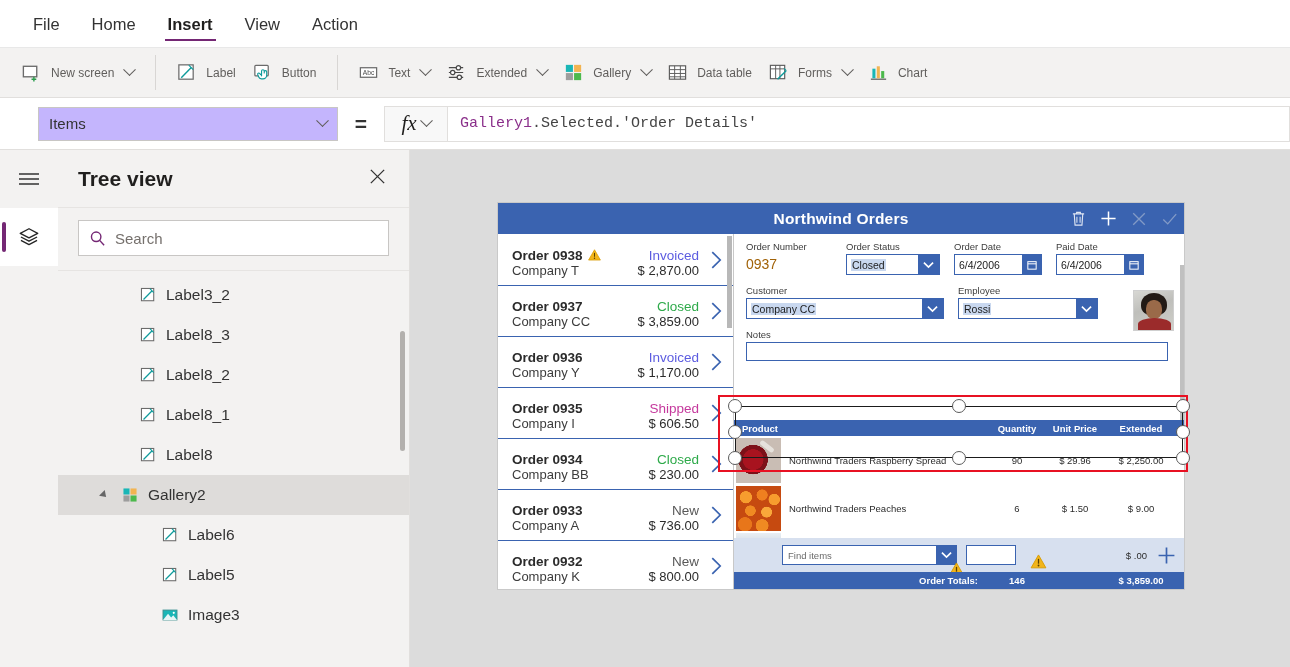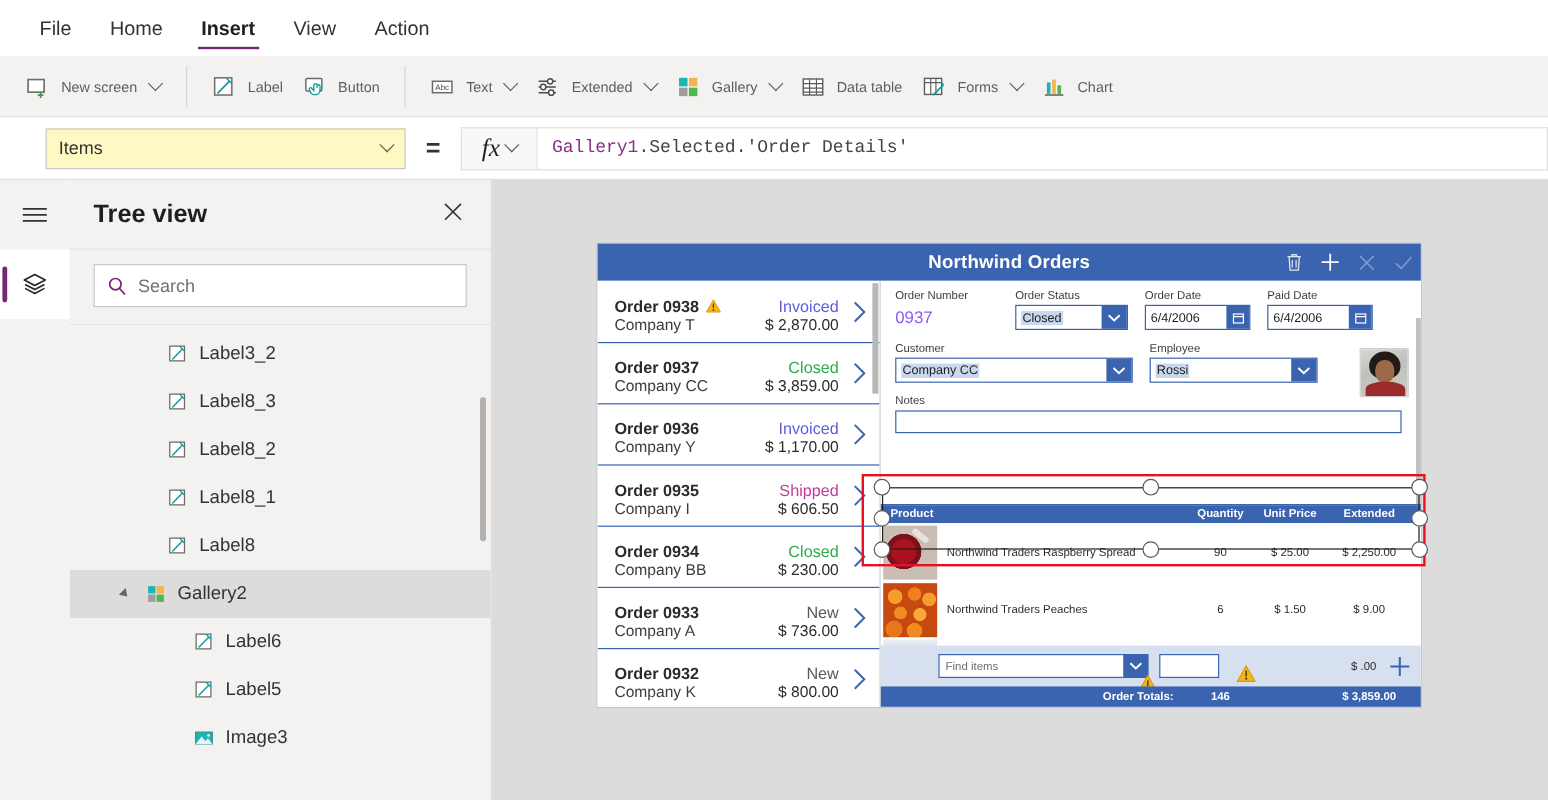--- a/index.html
+++ b/index.html
@@ -90,21 +90,21 @@
     display: flex;
     align-items: center;
     padding: 0 0 0 38px;
     border-bottom: 1px solid #e1dfdd;
     gap: 0;
   }
   .prop-select {
     width: 300px;
     height: 34px;
     border: 1px solid #c8c6c4;
-    background: #fef9c3;
+    background: #c4b5fd;
     display: flex;
     align-items: center;
     padding: 0 10px;
     font-size: 15px;
     color: #333;
     justify-content: space-between;
     cursor: pointer;
   }
   .eq {
     font-size: 21px;
@@ -375,21 +375,21 @@
     cursor: pointer;
   }
   .datebtn {
     position: absolute;
     right: 0; top: 0; bottom: 0;
     width: 19px;
     background: #3a63b0;
     display: flex; align-items: center; justify-content: center;
     cursor: pointer;
   }
-  .ordnum { font-size: 14px; color: #8b5cf6; padding-top: 2px; }
+  .ordnum { font-size: 14px; color: #a16207; padding-top: 2px; }
   .avatar {
     position: absolute;
     right: 10px; top: 56px;
     width: 41px; height: 41px;
     background: linear-gradient(160deg,#d8d8d4 0%,#bfbfbb 42%,#cfcfc9 100%);
     overflow: hidden;
     border: 1px solid #cfcfcf;
   }
   .av-hair {
     position: absolute; left: 7px; top: 2px;
@@ -1021,21 +1021,21 @@
               <span class="ph-prod">Product</span>
               <span class="ph-qty">Quantity</span>
               <span class="ph-up">Unit Price</span>
               <span class="ph-ext">Extended</span>
             </div>
 
             <div class="prod-row">
               <span class="prod-thumb pt-rasp"></span>
               <span class="prod-name">Northwind Traders Raspberry Spread</span>
               <span class="prod-qty">90</span>
-              <span class="prod-up">$ 25.00</span>
+              <span class="prod-up">$ 29.96</span>
               <span class="prod-ext">$ 2,250.00</span>
             </div>
 
             <div class="prod-row">
               <span class="prod-thumb pt-peach"></span>
               <span class="prod-name">Northwind Traders Peaches</span>
               <span class="prod-qty">6</span>
               <span class="prod-up">$ 1.50</span>
               <span class="prod-ext">$ 9.00</span>
             </div>

